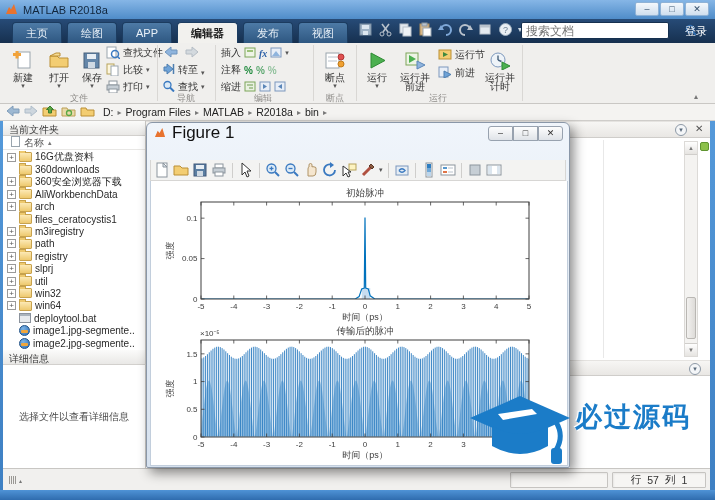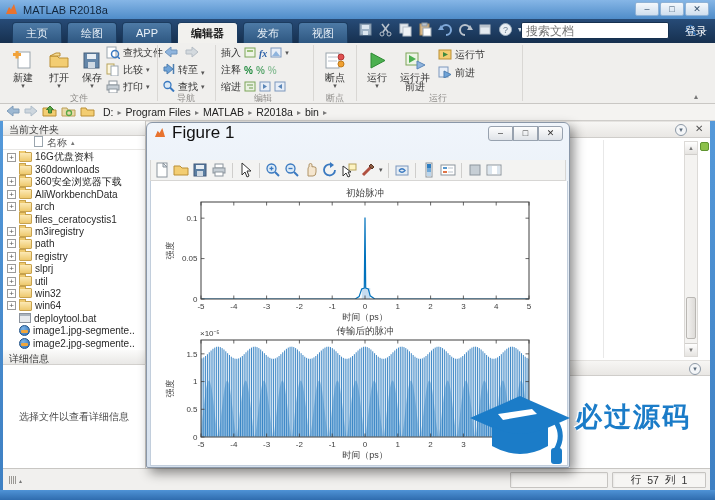--- a/index.html
+++ b/index.html
@@ -46,21 +46,21 @@
   
   #addressbar{left:0;top:104px;width:715px;height:17px;background:#f4f3f1;border-bottom:1px solid #cfcdca;display:flex;align-items:center;padding-left:6px;gap:4px;}
   #breadcrumb{display:flex;align-items:center;gap:4px;font-size:10.5px;color:#222;margin-left:4px;}
   #breadcrumb .sep{color:#777;font-size:8px;}
   #addr-right{position:absolute;right:10px;top:107px;display:flex;gap:8px;align-items:center;}
 
   
   .panelhead{background:linear-gradient(#fbfbfa,#e9e8e6);border-bottom:1px solid #d2d0cd;border-right:1px solid #c9c7c4;font-size:10px;color:#3b3b3b;padding:2px 6px;}
   #leftpanel{left:3px;top:121px;width:143px;height:347px;background:#fff;border-right:1px solid #c9c7c4;}
   #cf-head{left:3px;top:121px;width:143px;height:15px;}
-  #col-head{left:3px;top:136px;width:142px;height:14px;background:#fff;border-bottom:1px solid #e8e7e5;display:flex;align-items:center;padding-left:31px;gap:4px;font-size:10px;color:#555;}
+  #col-head{left:3px;top:136px;width:142px;height:14px;background:#fff;border-bottom:1px solid #e8e7e5;display:flex;align-items:center;padding-left:8px;gap:4px;font-size:10px;color:#555;}
   #file-list{left:3px;top:151px;width:142px;height:199px;overflow:hidden;background:#fff;}
   .frow{display:flex;align-items:center;height:12.4px;padding-left:4px;gap:3px;font-size:10px;color:#2a2a2a;white-space:nowrap;}
   .expander{width:9px;height:9px;border:1px solid #9a9a9a;background:#fff;font-size:8px;line-height:7px;text-align:center;color:#555;flex:none;}
   .exp-spacer{width:9px;height:9px;flex:none;}
   .fold{width:13px;height:10px;background:linear-gradient(#fce9b5,#eec96e);border:1px solid #c8a24d;border-radius:1px;position:relative;flex:none;}
   .fold::before{content:"";position:absolute;left:-1px;top:-3px;width:5px;height:2px;background:#eec96e;border:1px solid #c8a24d;border-bottom:none;}
   .bat-ic{width:12px;height:10px;background:#e7eaee;border:1px solid #8b929c;position:relative;flex:none;}
   .bat-ic::before{content:"";position:absolute;left:0;top:0;width:10px;height:2px;background:#aab3bd;}
   .img-ic{width:11px;height:11px;border-radius:50%;background:radial-gradient(circle at 35% 30%,#7db4e6,#2a6cb5);border:1px solid #1d4f86;position:relative;flex:none;}
   .img-ic::before{content:"";position:absolute;left:1px;top:4px;width:7px;height:3px;background:#f0a63c;border-radius:1px;}
@@ -353,20 +353,29 @@
             <polygon points="5,4 10,6.5 5,9" fill="#3f8a3f"></polygon>
           </svg></span>
       <span>运行节</span>
     </div>
     <div class="smallrow" style="left:438px;top:23px;">
       <span class="micon"><svg width="14" height="12">
             <rect x="1" y="1" width="9" height="10" fill="#e8eef7" stroke="#7d98bd"></rect>
             <polygon points="6,5 13,8.5 6,12" fill="#6fa3d8" stroke="#4f7fb0"></polygon>
           </svg></span>
       <span>前进</span>
+    </div>
+    <div class="bigbtn" style="left:482px;width:36px;">
+      <span class="micon"><svg width="22" height="19">
+            <circle cx="9" cy="9" r="7" fill="#eef3f8" stroke="#7d98bd"></circle>
+            <line x1="9" y1="9" x2="9" y2="4.5" stroke="#47617d" stroke-width="1.4"></line>
+            <line x1="9" y1="9" x2="12.5" y2="10.5" stroke="#47617d" stroke-width="1.4"></line>
+            <polygon points="13,11 21,15 13,19" fill="#4cb050" stroke="#2e8a34"></polygon>
+          </svg></span>
+      <span class="lab" style="line-height:9px;">运行并计时</span>
     </div>
     <div class="gsep" style="left:522px;"></div>
     <div class="glabel" style="left:438px;">运行</div>
 
     <span id="ribbon-collapse">▴</span>
   </div>
 
   <div class="abs" id="addressbar">
     <span><svg width="14" height="12">
           <polygon points="1,6 7,1 7,4 13,4 13,8 7,8 7,11" fill="#9db8d2" stroke="#7e9cb9"></polygon>

